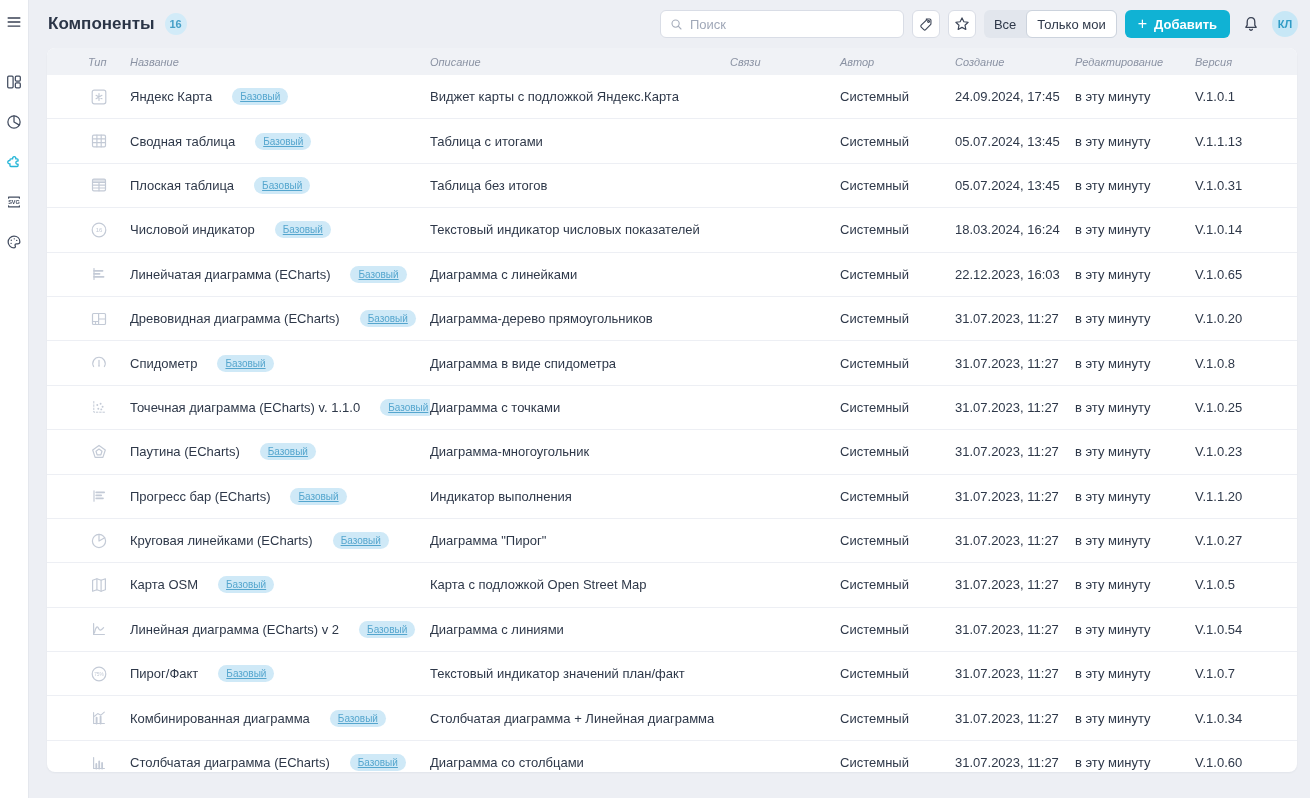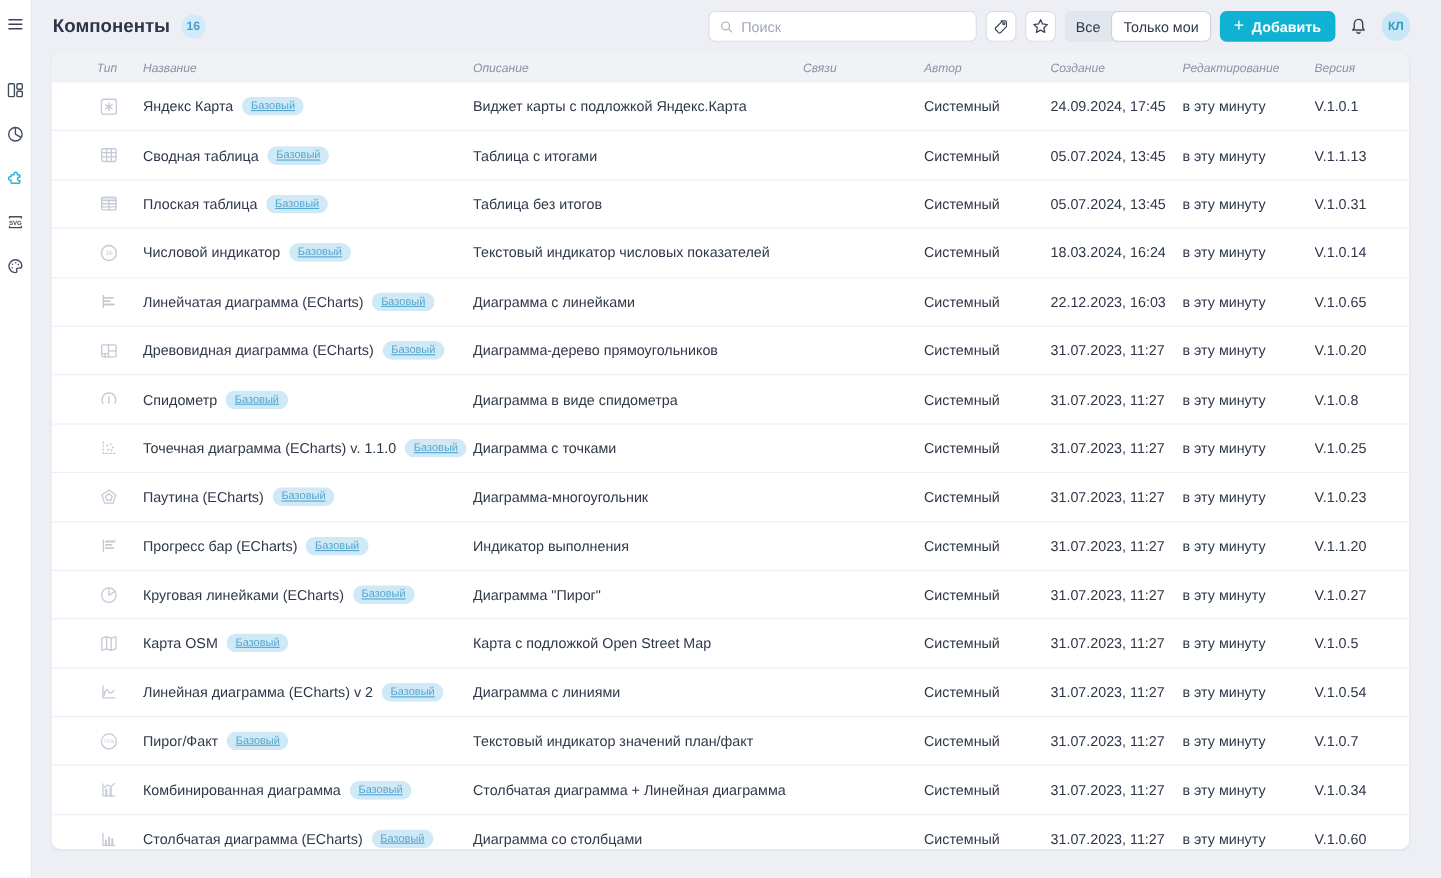--- a/index.html
+++ b/index.html
@@ -20,21 +20,21 @@
   }
   .menu-btn {
     margin-top: 12px; width: 20px; height: 20px; border: none; background: transparent;
     display: flex; align-items: center; justify-content: center; color: #3a4254; cursor: pointer;
   }
   .side-nav { margin-top: 41px; display: flex; flex-direction: column; gap: 22px; align-items: center; }
   .side-item { width: 20px; height: 18px; display: flex; align-items: center; justify-content: center; color: #434d60; cursor: pointer; }
   .side-item.active { color: #27b6d8; }
 
   
-  .main { position: absolute; left: 30px; top: 0; right: 16px; height: 700px; }
+  .main { position: absolute; left: 30px; top: 0; right: 0; height: 700px; }
   .topbar { position: absolute; top: 0; left: 0; right: 0; height: 48px; display: flex; align-items: center; padding: 0 12px 0 18px; }
   .page-title { font-size: 17px; font-weight: 700; color: #2b3547; }
   .count-badge {
     margin-left: 10px; min-width: 22px; height: 22px; border-radius: 11px; padding: 0 4px;
     background: #d2ebf8; color: #47a0c8; font-size: 11px; font-weight: 600;
     display: flex; align-items: center; justify-content: center;
   }
   .topbar-right { margin-left: auto; display: flex; align-items: center; gap: 8px; }
   .search-box {
     width: 244px; height: 28px; background: #fff; border: 1px solid #d9dde6; border-radius: 6px;
@@ -72,21 +72,21 @@
   .thead { height: 27px; background: #f0f2f6; align-items: center; font-size: 11px; color: #8a92a3; font-style: italic; }
   .thead > div { white-space: nowrap; }
   .th-type { padding-left: 41px; }
   .row {
     height: 44.4px; align-items: center; border-bottom: 1px solid #edeff4;
     font-size: 13px; color: #2e3849; cursor: pointer;
   }
   .cell { white-space: nowrap; overflow: hidden; text-overflow: ellipsis; }
   .cell-type { padding-left: 42px; display: flex; align-items: center; }
   .ticon { color: #c3cad6; width: 20px; height: 20px; }
-  .cell-name { display: flex; align-items: center; gap: 8px; padding-right: 12px; }
+  .cell-name { display: flex; align-items: center; gap: 20px; padding-right: 12px; }
   .name-text { white-space: nowrap; }
   .badge {
     background: #cfe9f7; color: #55a6ce; font-size: 10px; line-height: 1;
     padding: 4px 8px 3px; border-radius: 10px; white-space: nowrap; flex: none; text-decoration: underline;
   }
 </style>
 </head>
 <body>
 
 <div class="app">

